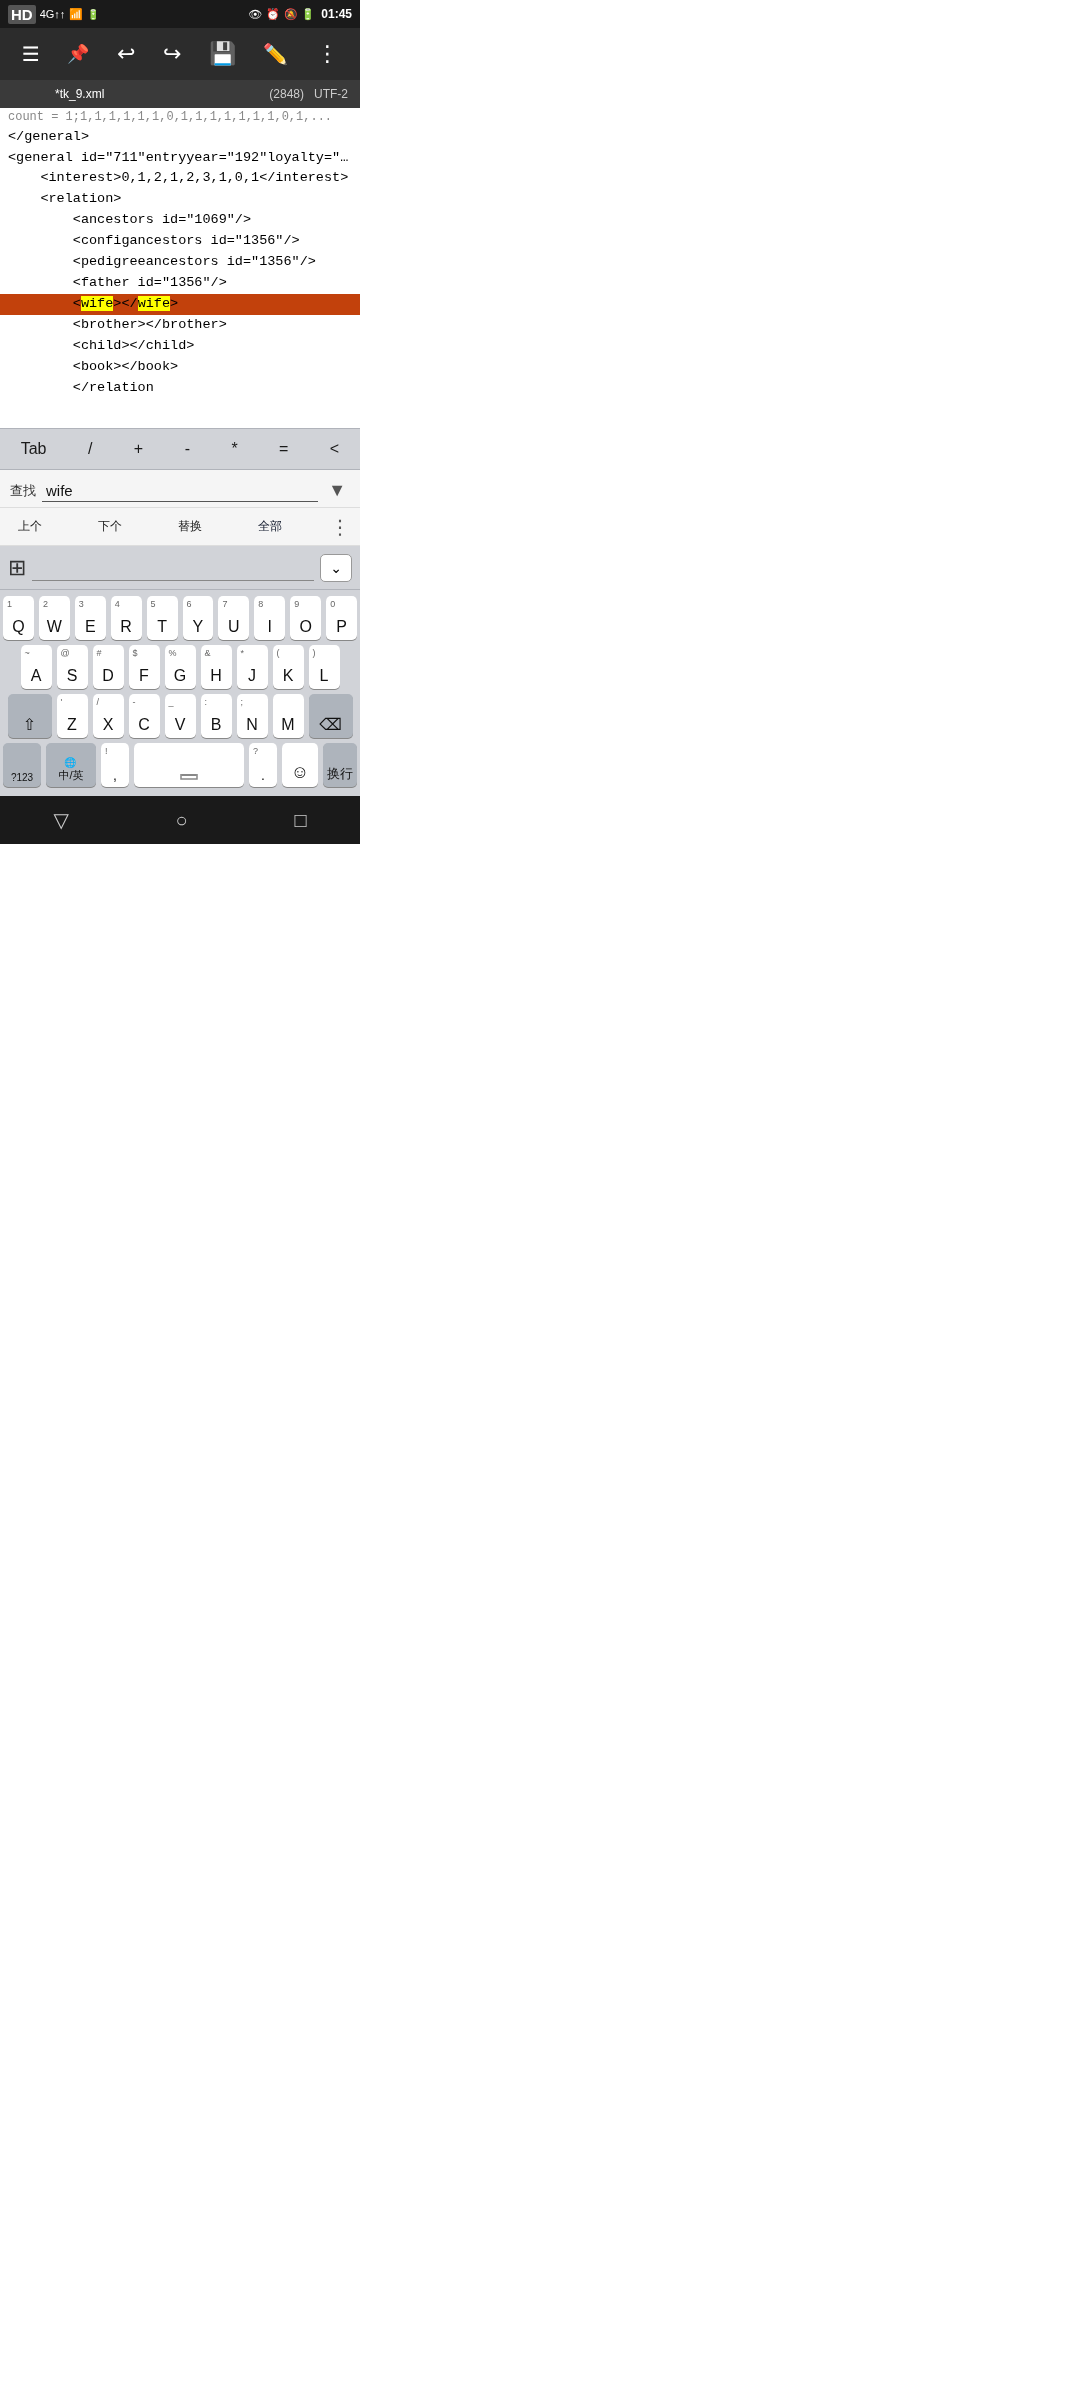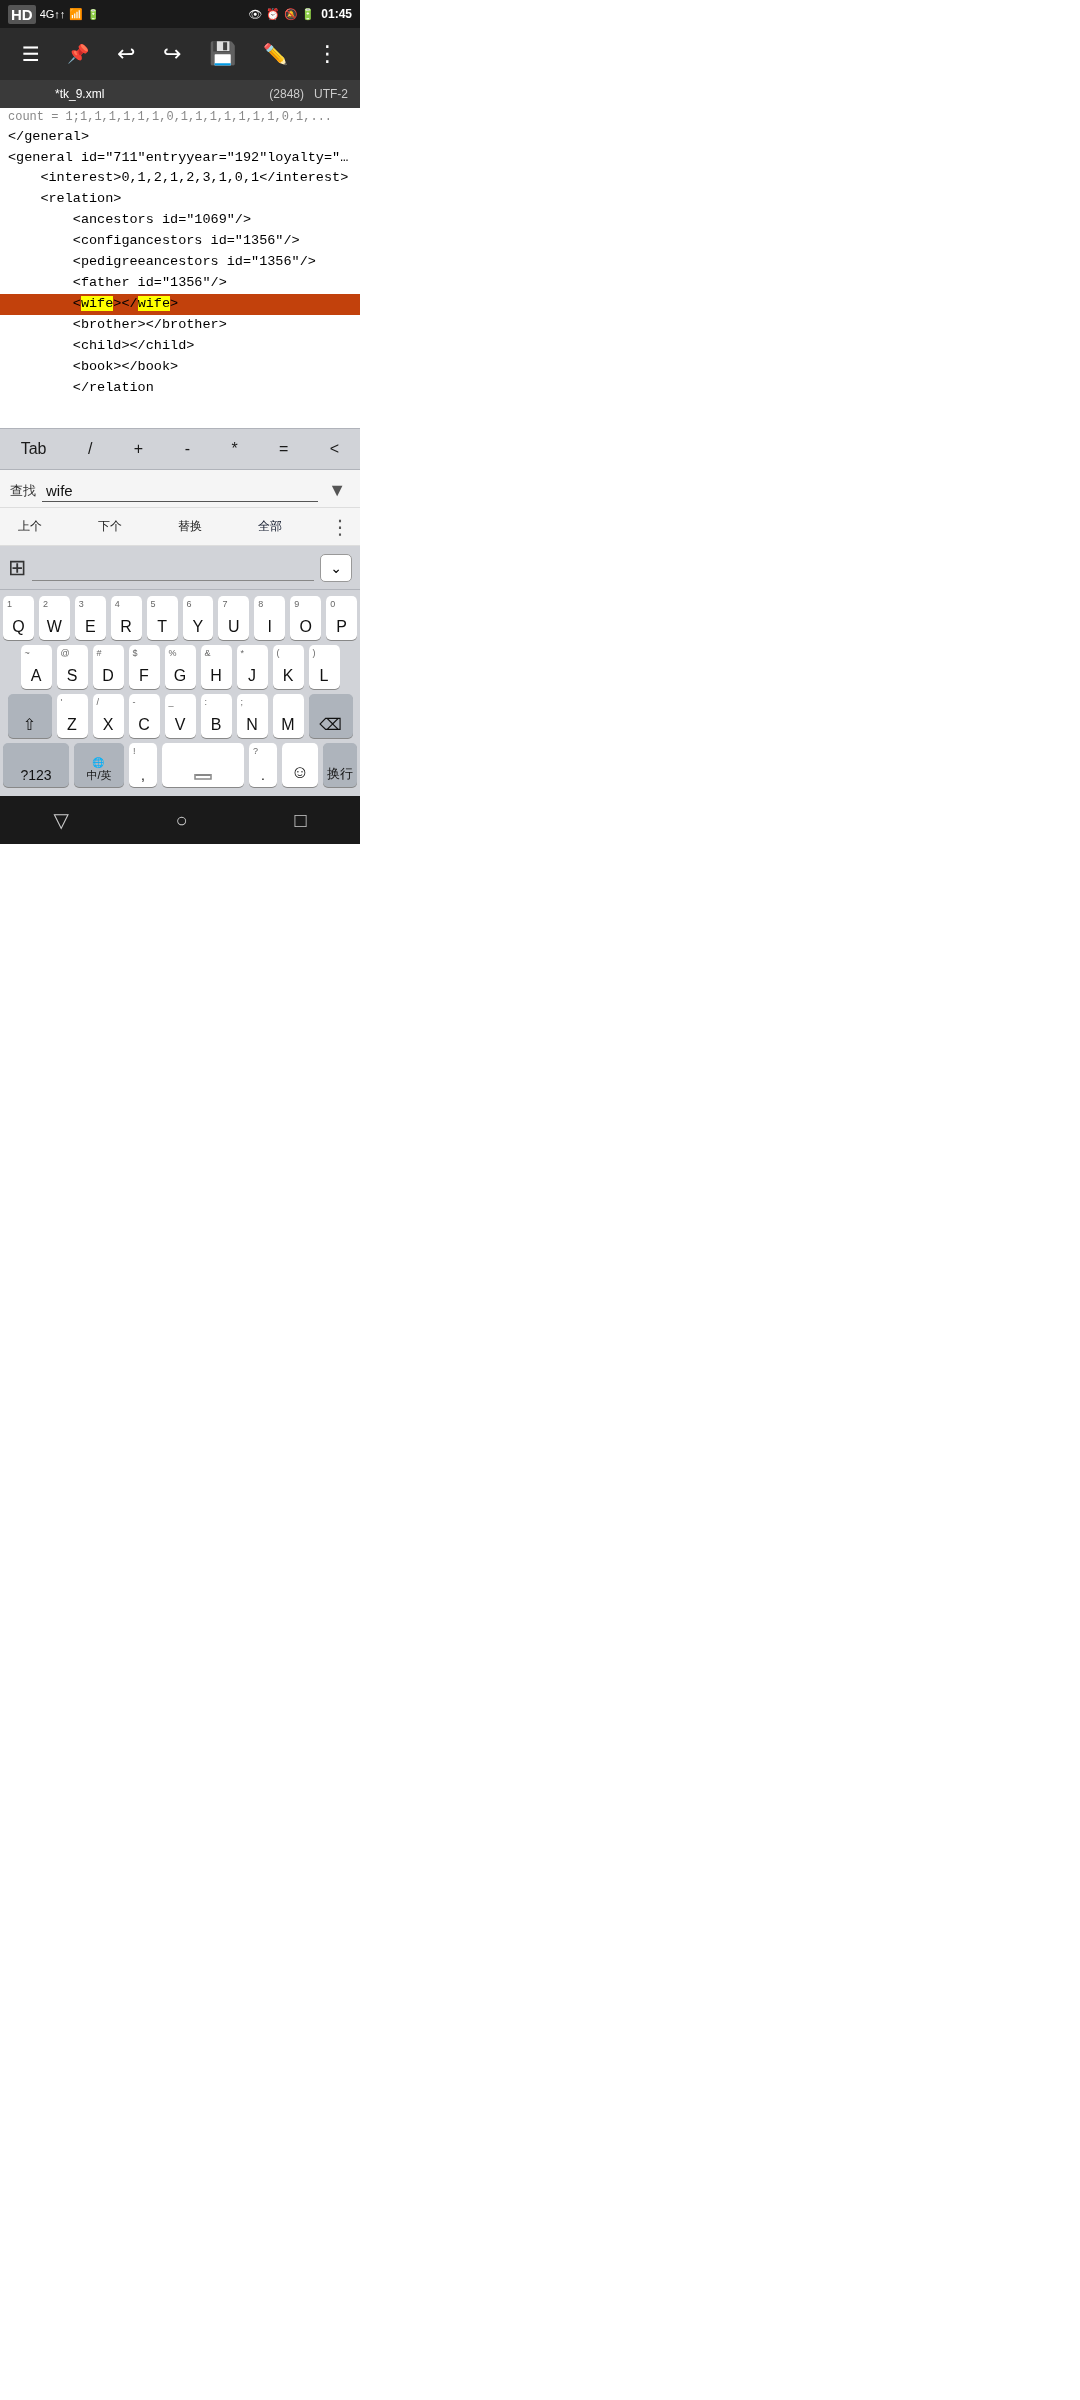--- a/index.html
+++ b/index.html
@@ -414,21 +414,21 @@
     <button class="key key-w1"><span class="key-small-num">/</span>X</button>
     <button class="key key-w1"><span class="key-small-num">-</span>C</button>
     <button class="key key-w1"><span class="key-small-num">_</span>V</button>
     <button class="key key-w1"><span class="key-small-num">:</span>B</button>
     <button class="key key-w1"><span class="key-small-num">;</span>N</button>
     <button class="key key-w1">M</button>
     <button class="key dark key-wide">⌫</button>
   </div>
 
   <div class="key-row">
-    <button class="key dark" style="width:66px;font-size:14px;">?123</button>
+    <button class="key dark" style="width:38px;font-size:10px;">?123</button>
     <button class="key dark" style="width:50px;font-size:11px;">
       <span style="font-size:10px;">🌐</span>中/英
     </button>
     <button class="key" style="width:28px;font-size:14px;">
       <span class="key-small-num">!</span>,
     </button>
     <button class="key space-key" style="flex:1;font-size:13px;color:#555;">
       <svg width="20" height="14" viewBox="0 0 20 14" style="margin-bottom:2px;">
           <rect x="2" y="7" width="16" height="2" rx="1" fill="#888"></rect>
           <polyline points="2,7 2,12 18,12 18,7" fill="none" stroke="#888" stroke-width="1.5"></polyline>

